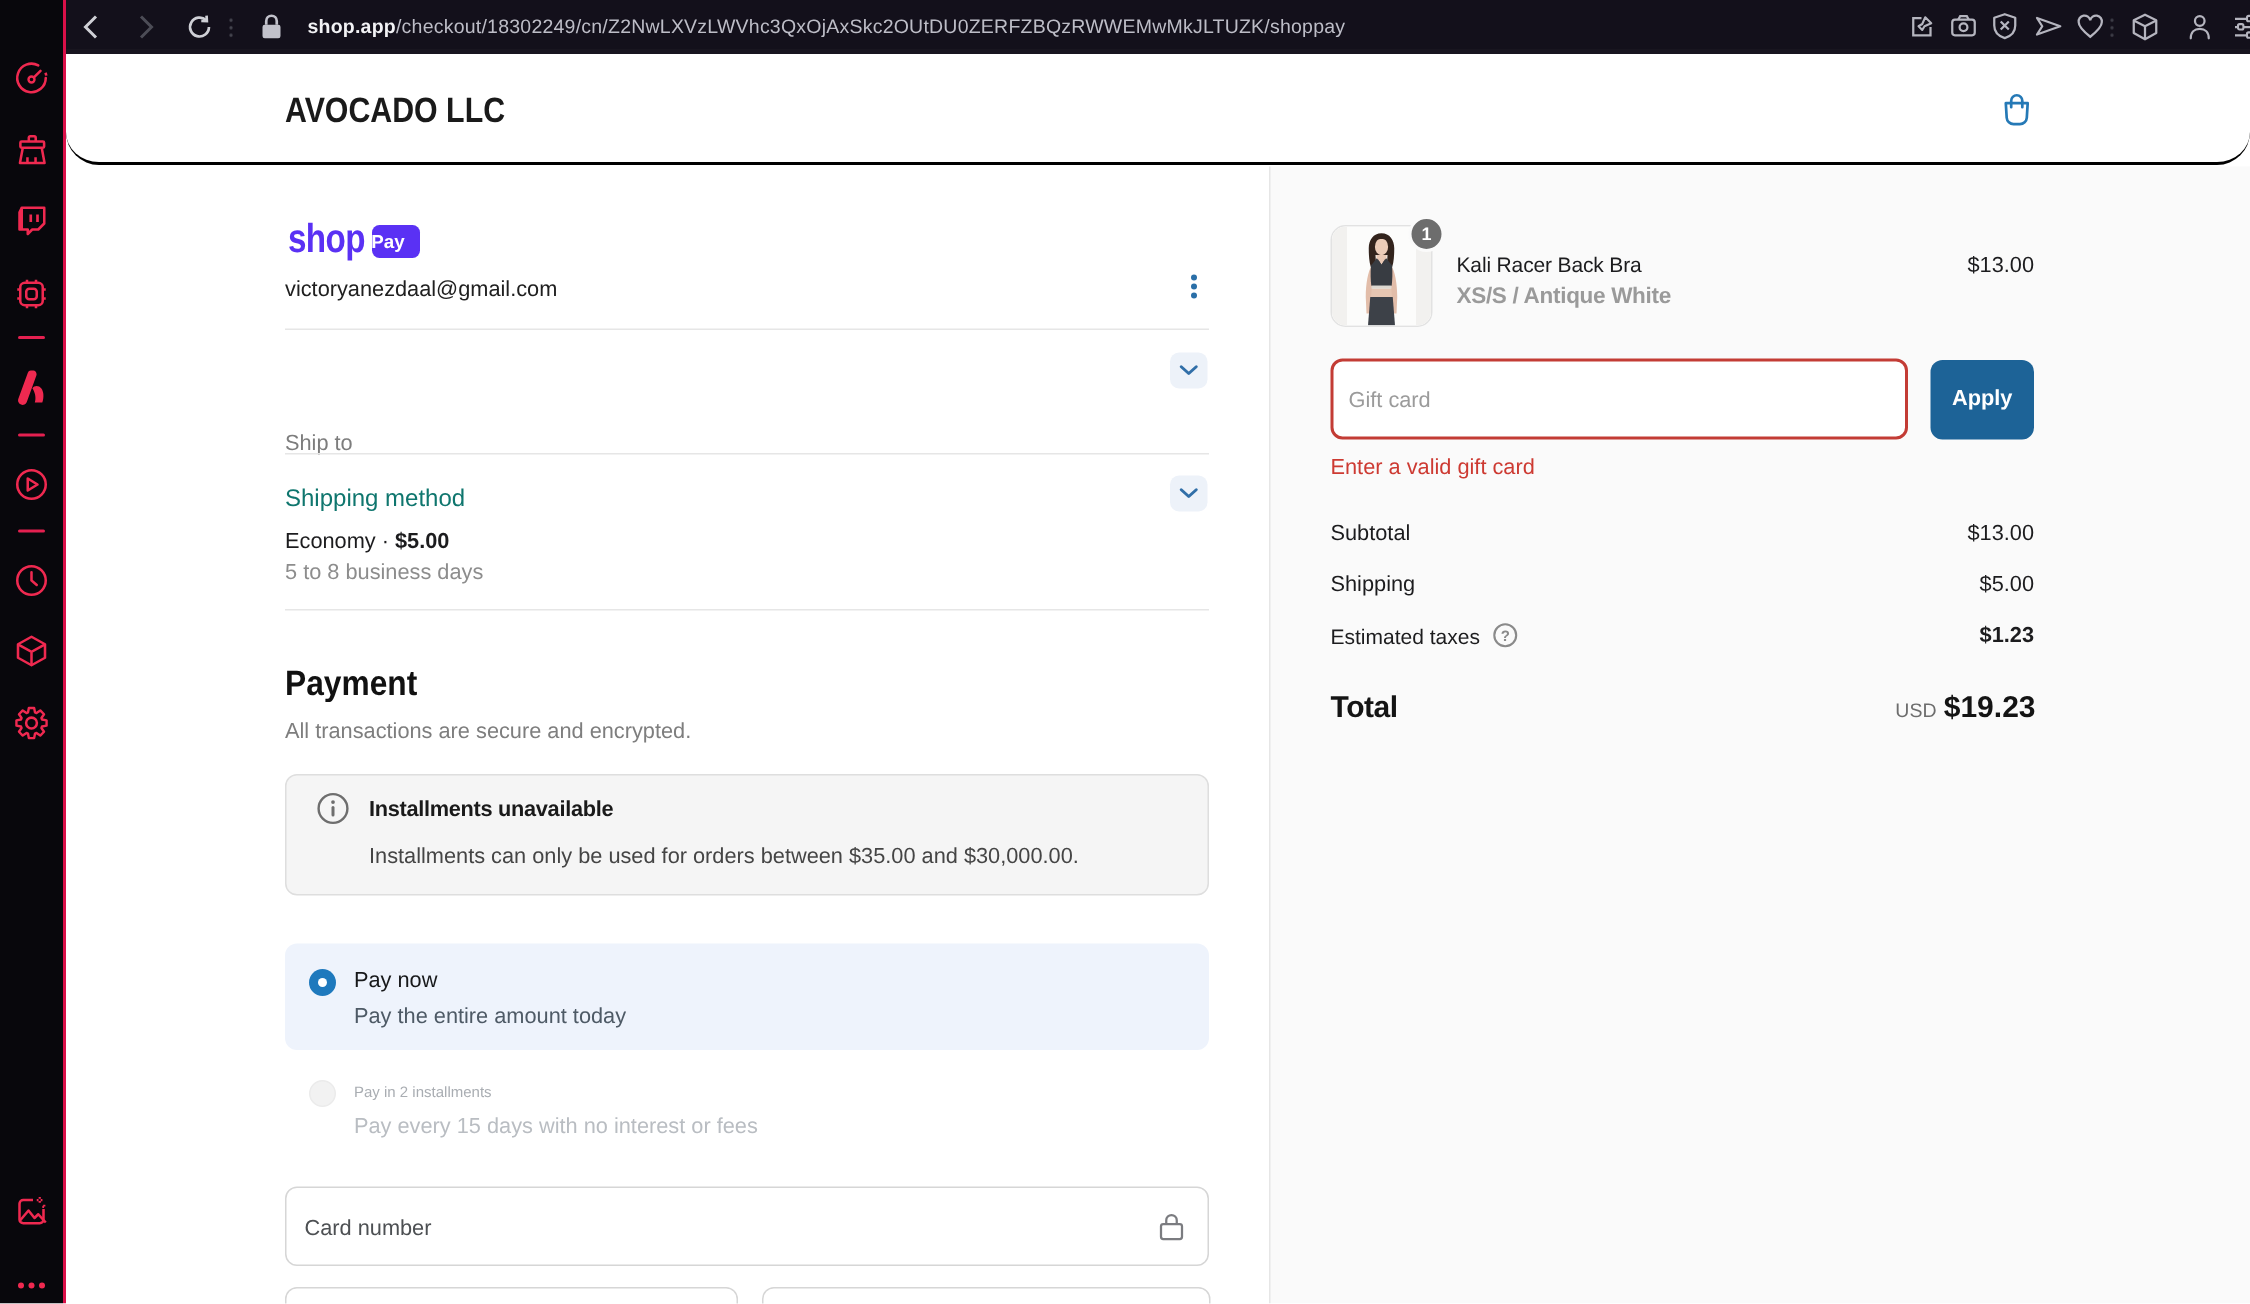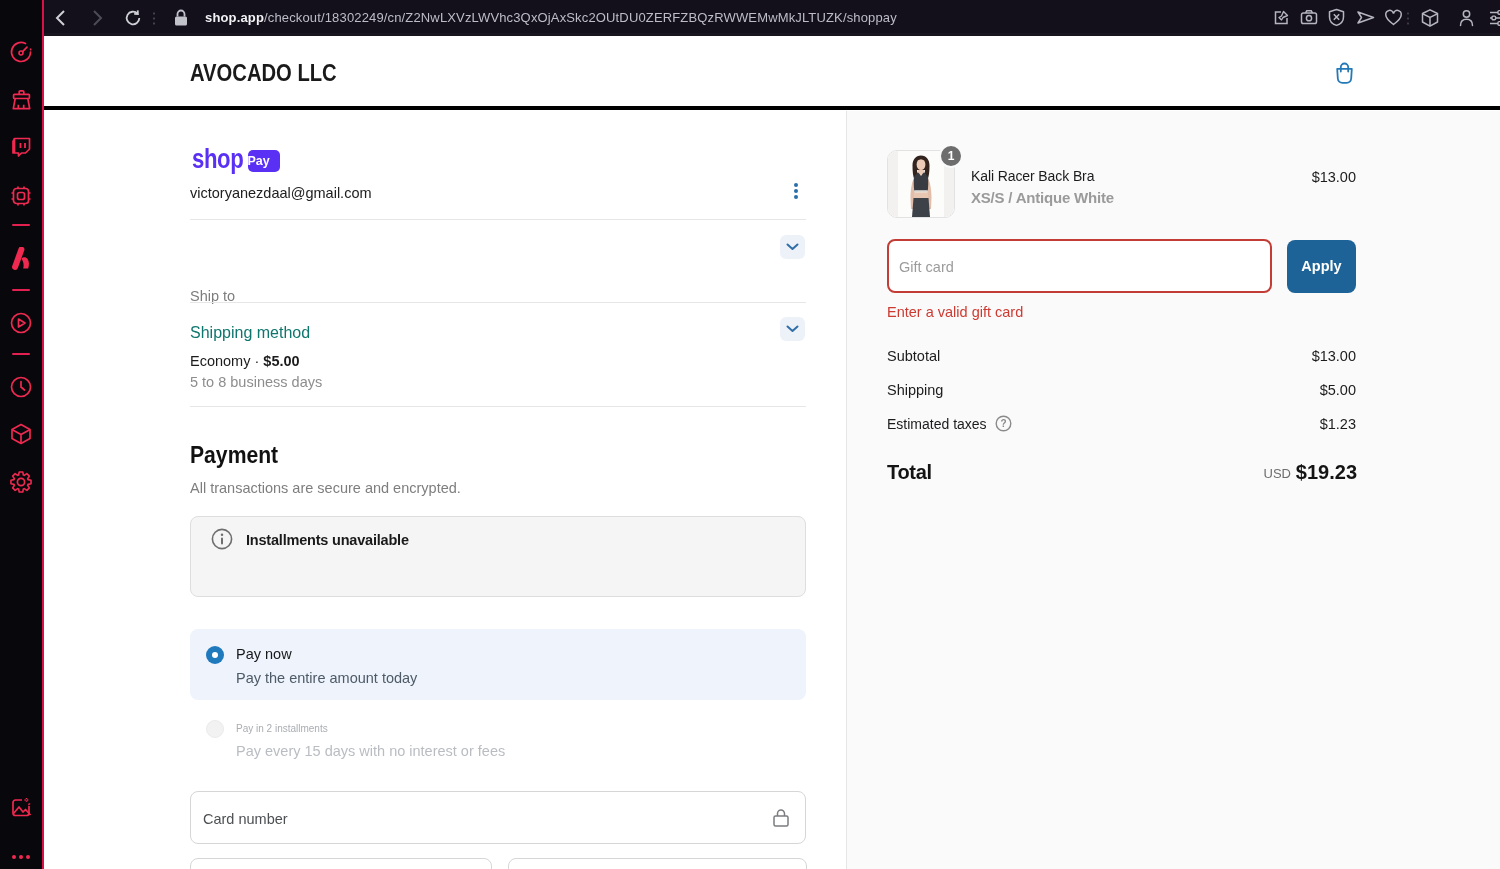--- a/index.html
+++ b/index.html
@@ -10,21 +10,21 @@
   
   #topbar { position:absolute; left:44px; top:0; width:1456px; height:36px; background:linear-gradient(#13101b 0px, #13101b 32.5px, #18151f 33px, #18151f 36px); }
   #sidebar { position:absolute; left:0; top:0; width:42px; height:869px; background:#08070c; z-index:5; }
   #redline { position:absolute; left:42.2px; top:0; width:1.6px; height:869px; background:#da1049; z-index:6; }
   #url { position:absolute; left:161px; top:0; height:36px; line-height:36px; font-size:13px; color:#bdbdc7; letter-spacing:0.15px; white-space:nowrap; }
   #url b { color:#f2f2f5; font-weight:700; }
   
   .sbicon { position:absolute; left:9px; width:24px; height:24px; }
   .sbsep { position:absolute; left:12px; width:18px; height:2px; background:#e42050; border-radius:1px; }
   
-  #header { position:absolute; left:44px; top:36px; width:1456px; height:74px; background:#fff; border-bottom:4px solid #000000; }
+  #header { position:absolute; left:44px; top:36px; width:1456px; height:74px; background:#fff; border-bottom:2px solid #000000;border-radius:22px; }
   #brand { position:absolute; left:146px; top:24px; font-size:23.5px; font-weight:700; color:#1a1a1a; letter-spacing:0px; transform:scaleX(0.86); transform-origin:left top; }
   #leftcol { position:absolute; left:44px; top:111px; width:802px; height:758px; background:#fff; }
   #rightcol { position:absolute; left:846px; top:111px; width:654px; height:758px; background:#fafafa; border-left:1px solid #e6e6e6; }
   .t { position:absolute; white-space:nowrap; }
   .hr { position:absolute; left:190px; width:616px; height:1px; background:#e6e6e6; }
   .chevbtn { position:absolute; left:780px; width:25px; height:24px; background:#edf2f9; border-radius:6px; display:flex; align-items:center; justify-content:center; }
 </style>
 </head>
 <body>
 <div id="page">
@@ -189,20 +189,21 @@
   <div class="t" style="left:190px; top:442px; font-size:23.5px; font-weight:700; color:#111; transform:scaleX(0.9); transform-origin:left top;">Payment</div>
   <div class="t" style="left:190px; top:480px; font-size:14.5px; color:#7e7e7e;">All transactions are secure and encrypted.</div>
 
   <div class="abs" style="left:190px; top:516px; width:616px; height:81px; background:#f5f5f5; border:1px solid #dedede; border-radius:8px;"></div>
   <svg class="abs" style="left:211px; top:528px;" width="22" height="22" viewBox="0 0 22 22">
       <circle cx="11" cy="11" r="9.6" fill="none" stroke="#6e6e6e" stroke-width="1.6"></circle>
       <circle cx="11" cy="6.7" r="1.25" fill="#6e6e6e"></circle>
       <rect x="10" y="9.4" width="2" height="7" rx="1" fill="#6e6e6e"></rect>
     </svg>
   <div class="t" style="left:246px; top:532px; font-size:14.5px; font-weight:700; color:#1a1a1a; letter-spacing:-0.2px;">Installments unavailable</div>
+  <div class="t" style="left:246px; top:563px; font-size:14.5px; color:#454545;">Installments can only be used for orders between $35.00 and $30,000.00.</div>
 
   <div class="abs" style="left:190px; top:629px; width:616px; height:71px; background:#eef3fc; border-radius:8px;"></div>
   <div class="abs" style="left:206px; top:646px; width:18px; height:18px; border-radius:50%; background:#1e79bd;"></div>
   <div class="abs" style="left:212px; top:652px; width:6px; height:6px; border-radius:50%; background:#fff;"></div>
   <div class="t" style="left:236px; top:646px; font-size:14.5px; color:#17181a;">Pay now</div>
   <div class="t" style="left:236px; top:670px; font-size:14.5px; color:#4e5a66;">Pay the entire amount today</div>
 
   <div class="abs" style="left:206px; top:720px; width:18px; height:18px; border-radius:50%; background:#f2f2f2; border:1px solid #ebebeb;"></div>
   <div class="t" style="left:236px; top:723px; font-size:10px; color:#a9adb2;text-align:center;">Pay in 2 installments</div>
   <div class="t" style="left:236px; top:743px; font-size:14.5px; color:#b9bdc2;">Pay every 15 days with no interest or fees</div>
@@ -255,18 +256,18 @@
 
   <div class="t" style="left:887px; top:348px; font-size:14.5px; color:#1c1c1e;">Subtotal</div>
   <div class="t" style="right:144px; top:348px; font-size:14.5px; color:#1c1c1e;">$13.00</div>
   <div class="t" style="left:887px; top:382px; font-size:14.5px; color:#1c1c1e;">Shipping</div>
   <div class="t" style="right:144px; top:382px; font-size:14.5px; color:#1c1c1e;">$5.00</div>
   <div class="t" style="left:887px; top:416px; font-size:14px; color:#1c1c1e;">Estimated taxes</div>
   <svg class="abs" style="left:995px; top:415px;" width="17" height="17" viewBox="0 0 17 17">
       <circle cx="8.5" cy="8.5" r="7.3" fill="none" stroke="#8a8a8a" stroke-width="1.4"></circle>
       <text x="8.5" y="12" text-anchor="middle" font-size="10" font-weight="700" fill="#8a8a8a" font-family="Liberation Sans">?</text>
     </svg>
-  <div class="t" style="right:144px; top:416px; font-size:14.5px; color:#1c1c1e;">$1.23</div>
+  <div class="t" style="right:144px; top:416px; font-size:14.5px; color:#1c1c1e;font-weight:bold;">$1.23</div>
 
   <div class="t" style="left:887px; top:461px; font-size:20px; font-weight:700; letter-spacing:-0.3px; color:#141414;">Total</div>
   <div class="t" style="right:209px; top:466px; font-size:13px; color:#6d6d6d;">USD</div>
   <div class="t" style="right:143px; top:461px; font-size:20px; font-weight:700; color:#141414;">$19.23</div>
 </div>
 
 </body></html>

